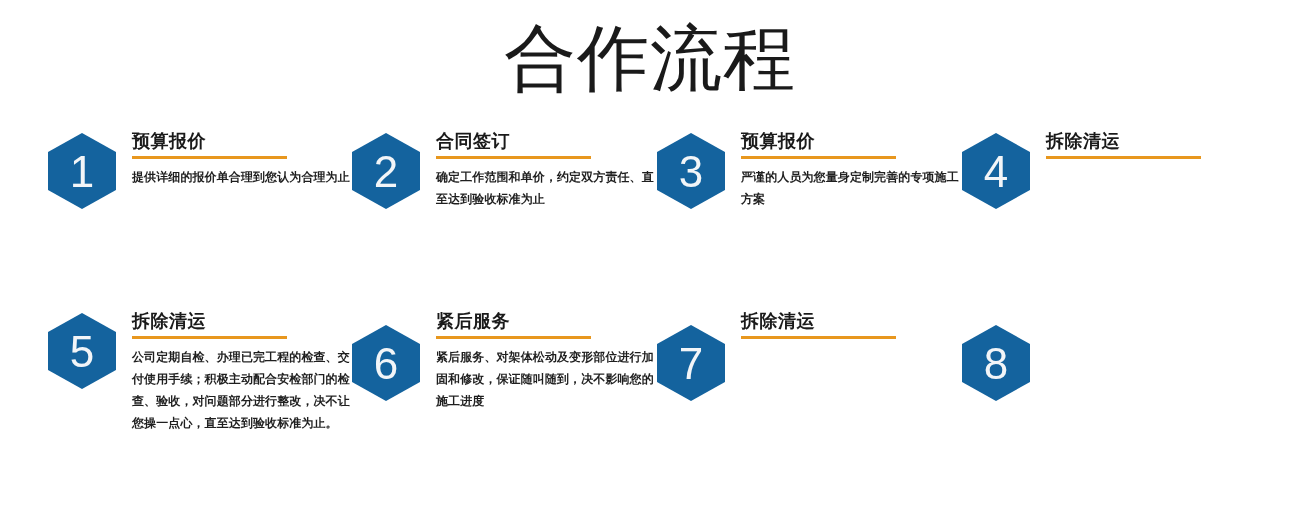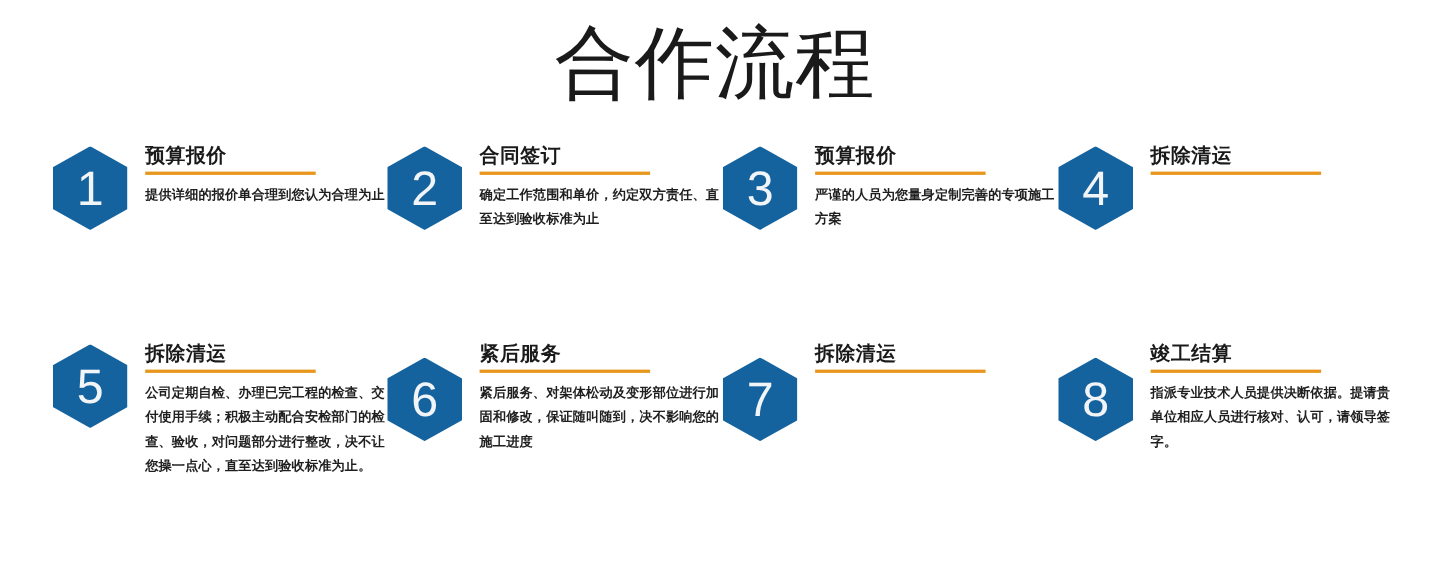--- a/index.html
+++ b/index.html
@@ -225,23 +225,18 @@
           <div class="rule"></div>
         </div>
       </div>
 
       <div class="step col-4 nudge-down">
         <div class="hex-wrap">
           <div class="hex">
             <span class="hex-num">8</span>
           </div>
         </div>
-        <div class="text-block">
-          <div class="step-heading">竣工结算</div>
-          <div class="rule"></div>
-          <div class="step-desc">指派专业技术人员提供决断依据。提请贵单位相应人员进行核对、认可，请领导签字。</div>
-        </div>
       </div>
 
     </div>
 
   </div>
 </div>
 
 </body></html>

